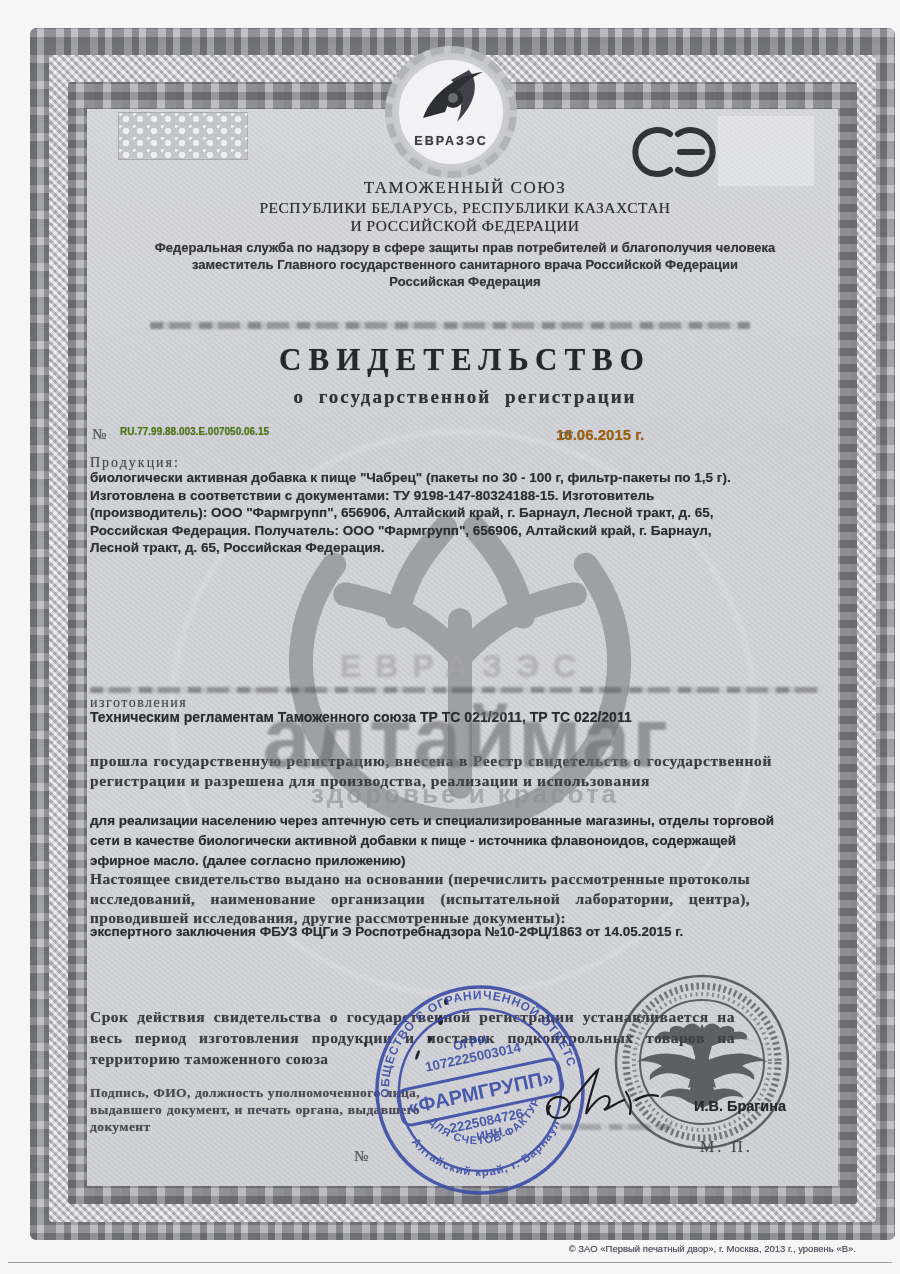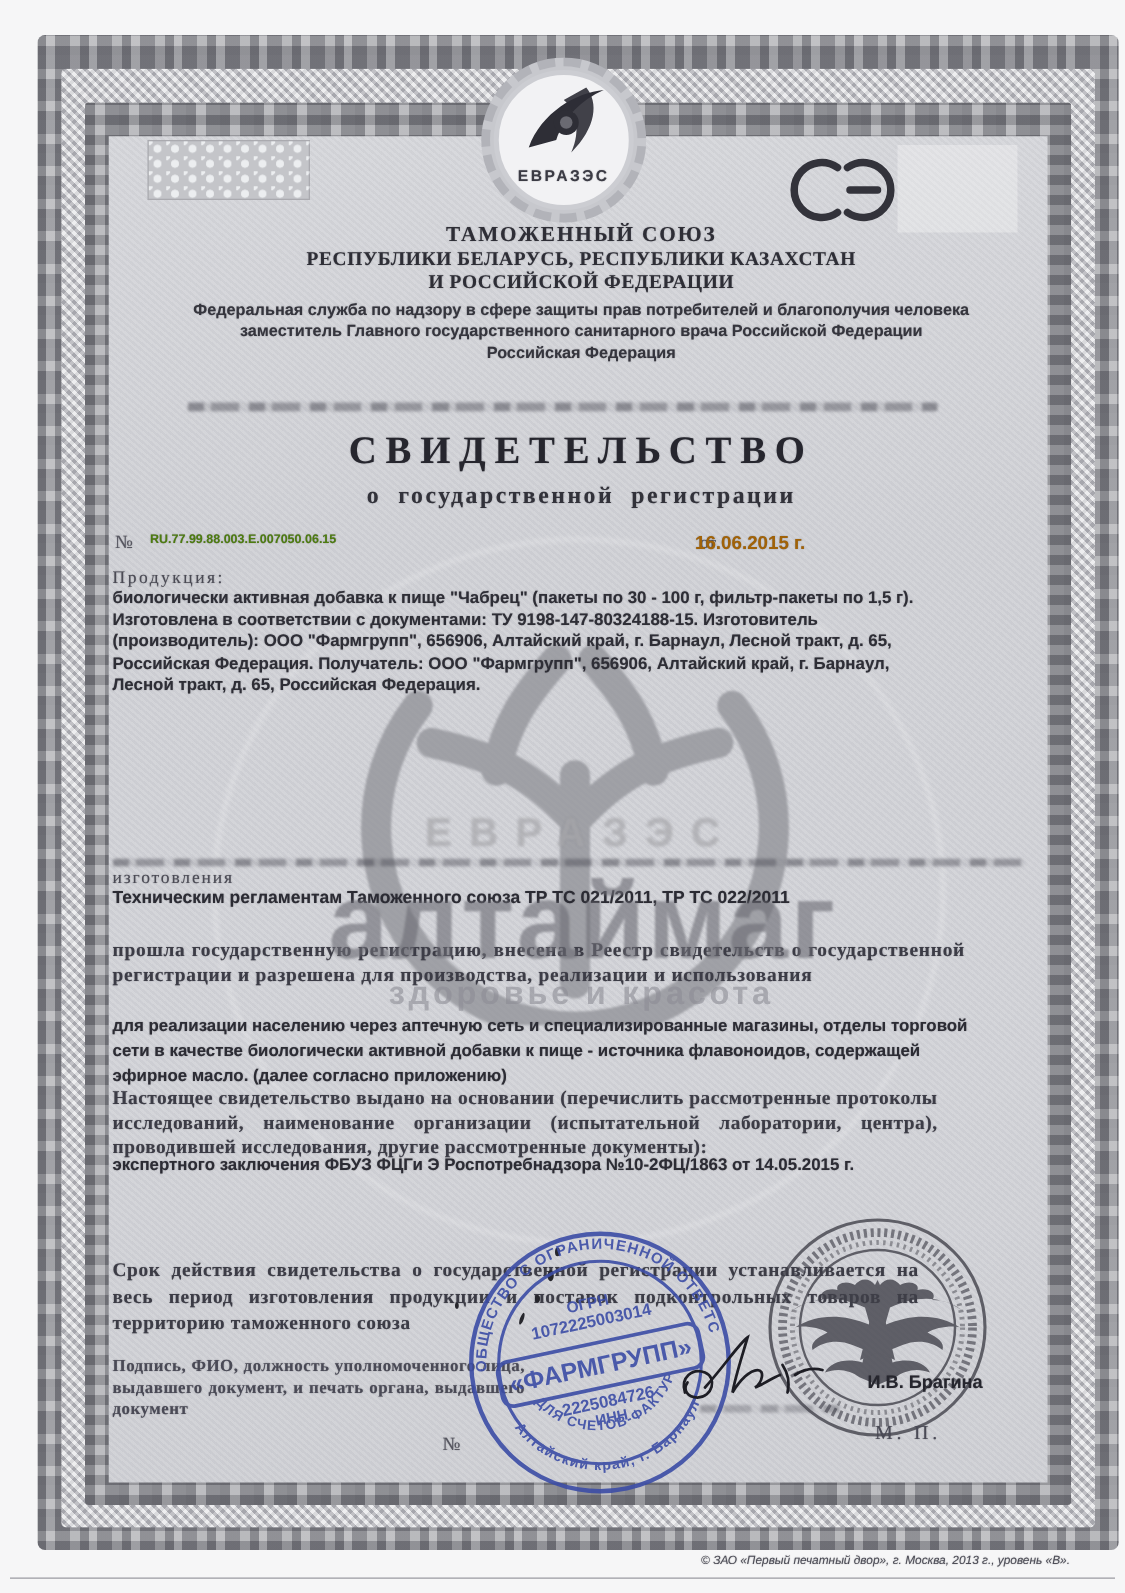--- a/index.html
+++ b/index.html
@@ -30,21 +30,21 @@
     border-radius:3px; }
   .doc-bg{position:absolute;left:19px;top:27px;right:19px;bottom:18px;
     background:
       repeating-linear-gradient(40deg, rgba(255,255,255,.06) 0 2px, rgba(120,120,130,.05) 2px 4px),
       linear-gradient(180deg,#d6d7db 0%,#d0d1d6 30%,#d2d3d8 70%,#cfd0d5 100%);}
   
   .center-wrap{left:87px;right:57px;text-align:center;}
   .serif{font-family:"Liberation Serif",serif;}
   .sans{font-family:"Liberation Sans",sans-serif;}
   .scan{text-shadow:0 0 1px rgba(30,30,40,.45); }
-  .h-cap{font-weight:700;color:#2e2e36;letter-spacing:1.5px;}
+  .h-cap{font-weight:400;color:#2e2e36;letter-spacing:1.5px;}
   .h-sub{font-weight:700;color:#35353d;font-size:13px;}
   .faded{color:#565660;}
   .blur-strip{background:repeating-linear-gradient(90deg, rgba(65,65,75,.5) 0 13px, rgba(65,65,75,.12) 13px 19px, rgba(65,65,75,.42) 19px 41px, rgba(65,65,75,.08) 41px 49px);
     filter:blur(1.3px);height:7px;border-radius:2px;}
   .just{text-align:justify;}
   .wm{color:rgba(108,108,117,.62);font-weight:700;}
   
   .emblem-outer{width:132px;height:132px;border-radius:50%;border:7px dashed #b2b3b9;
     background:#c7c8cd;box-sizing:border-box;}
   .emblem-inner{width:112px;height:112px;left:3px;top:3px;border-radius:50%;
@@ -196,14 +196,14 @@
     <path d="M8,52 C4,40 14,32 24,36 C34,40 30,56 18,56 C10,56 6,50 10,44"></path>
     <path d="M24,48 C40,30 52,12 58,8 C54,22 48,40 46,52 C52,42 60,34 66,34 C72,34 70,44 64,48 C70,46 78,40 84,38"></path>
     <path d="M86,30 C90,36 92,44 90,52"></path>
     <path d="M96,38 C102,34 110,32 118,34"></path>
   </g>
 </svg>
 <div class="abs sans scan" style="left:658px;top:1098px;font-size:14.5px;font-weight:700;color:#26262e;padding-left:36px;">И.В. Брагина</div>
 <div class="abs blur-strip" style="left:560px;top:1124px;width:112px;height:6px;opacity:.7;"></div>
 <div class="abs serif scan" style="left:700px;top:1138px;font-size:16px;letter-spacing:3px;color:#4a4a56;">М. П.</div>
 
-<div class="abs sans scan" style="right:44px;top:1243px;font-size:9.5px;color:#4e4e58;filter:blur(.3px);font-style:italic;">© ЗАО «Первый печатный двор», г. Москва, 2013 г., уровень «В».</div>
+<div class="abs sans scan" style="right:44px;top:1243px;font-size:9.5px;color:#4e4e58;filter:blur(.3px);">© ЗАО «Первый печатный двор», г. Москва, 2013 г., уровень «В».</div>
 <div class="abs" style="left:8px;right:8px;top:1262px;height:1px;background:#9a9aa2;"></div>
 
 </body></html>

